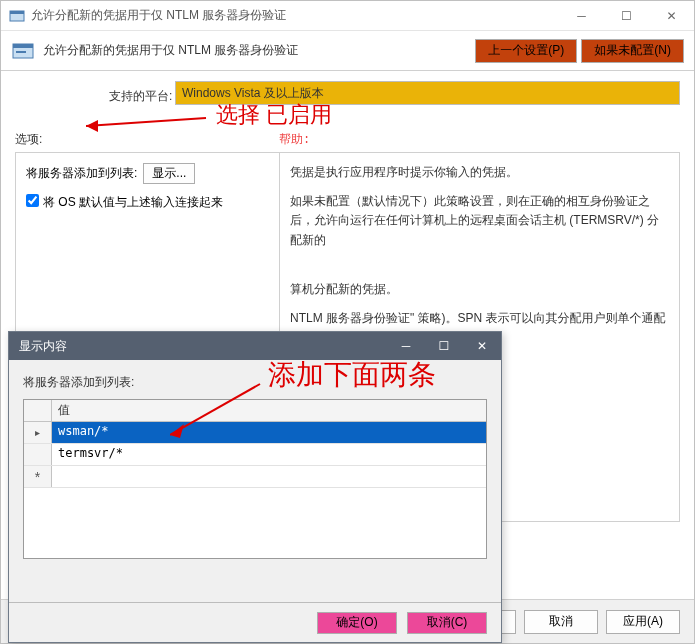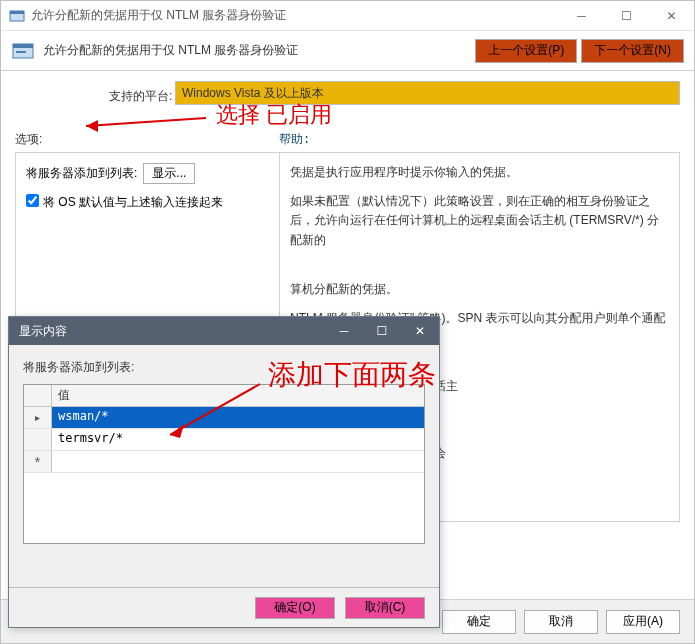--- a/index.html
+++ b/index.html
@@ -24,21 +24,21 @@
 .radio-item { display: flex; align-items: center; gap: 4px; }
 .radio-item input { margin: 0; }
 .comment-label { width: 70px; padding-top: 0; color: #333; }
 .comment-box { flex: 1; height: 60px; border: 1px solid #bdbdbd; background: #fff; padding: 4px; }
 .platform-row { display: flex; align-items: flex-end; }
 .platform-label { width: 160px; text-align: left; padding-left: 94px; color: #333; }
 .platform-box { flex: 1; height: 24px; border: 1px solid #bdbdbd; background: #eab308; padding: 4px 6px; display: flex; align-items: center; color: #333; }
 
 .mid-labels { display: flex; margin-top: 26px; padding: 0 0 4px 0; }
 .mid-labels .left { width: 264px; color: #333; }
-.mid-labels .right { color: #0c4a6e; font-family: Liberation Mono, monospace; }
+.mid-labels .right { color: #ef4444; font-family: Liberation Mono, monospace; }
 
 .lower { display: flex; border: 1px solid #d0d0d0; height: 370px; }
 .lower-left { width: 264px; border-right: 1px solid #d0d0d0; padding: 10px; }
 .srv-row { display: flex; align-items: center; gap: 6px; margin-bottom: 10px; }
 .show-btn { padding: 1px 8px; background: #fdfdfd; border: 1px solid #adadad; cursor: pointer; }
 .chk-row { display: flex; align-items: flex-start; gap: 4px; }
 .lower-right { flex: 1; padding: 10px; line-height: 1.6; color: #333; overflow: hidden; }
 .lower-right p { margin-bottom: 10px; }
 
 .footer { position: absolute; bottom: 0; left: 0; right: 0; height: 44px; border-top: 1px solid #d0d0d0; display: flex; align-items: center; justify-content: flex-end; padding: 0 14px; gap: 8px; background: #f0f0f0; }
@@ -46,21 +46,21 @@
 
 
 .anno1 { position: absolute; top: 104px; left: 86px; width: 300px; height: 30px; pointer-events: none; }
 .anno1 svg { position: absolute; top: 12px; left: 0; }
 .anno1 .txt { position: absolute; left: 130px; top: -4px; color: #d00; font-size: 22px; white-space: nowrap; }
 .anno2 { position: absolute; top: 362px; left: 170px; width: 280px; height: 30px; pointer-events: none; z-index: 20; }
 .anno2 svg { position: absolute; top: 18px; left: 0; }
 .anno2 .txt { position: absolute; left: 98px; top: -6px; color: #d00; font-size: 28px; white-space: nowrap; }
 
 
-.dialog { position: absolute; top: 316px; left: 8px; width: 432px; height: 312px; background: #f0f0f0; border: 1px solid #6f7a88; box-shadow: 2px 2px 8px rgba(0,0,0,.2); z-index: 10; }
+.dialog { position: absolute; top: 331px; left: 8px; width: 494px; height: 312px; background: #f0f0f0; border: 1px solid #6f7a88; box-shadow: 2px 2px 8px rgba(0,0,0,.2); z-index: 10; }
 .dlg-title { height: 28px; background: #556070; color: #fff; display: flex; align-items: center; padding-left: 10px; }
 .dlg-title .t { flex: 1; }
 .dlg-ctrl { display: flex; }
 .dlg-btn { width: 38px; height: 28px; display: flex; align-items: center; justify-content: center; color: #fff; cursor: pointer; }
 .dlg-body { padding: 14px; }
 .dlg-label { margin-bottom: 8px; color: #333; }
 .grid { border: 1px solid #9a9a9a; background: #fff; height: 160px; }
 .grid-head { display: flex; background: #f4f4f4; border-bottom: 1px solid #c3c3c3; height: 22px; }
 .grid-head .c0 { width: 28px; border-right: 1px solid #c3c3c3; }
 .grid-head .c1 { flex: 1; padding: 2px 6px; color: #333; }
@@ -92,21 +92,21 @@
   </div>
 
   <div class="header-row">
     <svg class="header-icon" viewBox="0 0 24 24">
         <rect x="2" y="5" width="20" height="14" fill="#c9dff2" stroke="#4a7cb0"></rect>
         <rect x="2" y="5" width="20" height="4" fill="#4a7cb0"></rect>
         <rect x="5" y="12" width="10" height="2" fill="#4a7cb0"></rect>
       </svg>
     <span class="header-title">允许分配新的凭据用于仅 NTLM 服务器身份验证</span>
     <button class="hdr-btn">上一个设置(P)</button>
-    <button class="hdr-btn">下一个设置(N)</button>
+    <button class="hdr-btn">如果未配置(N)</button>
   </div>
 
   <div class="body-area">
 
     <div class="platform-row">
       <span class="platform-label">支持的平台:</span>
       <div class="platform-box">
         <span>Windows Vista 及以上版本</span>
       </div>
     </div>

